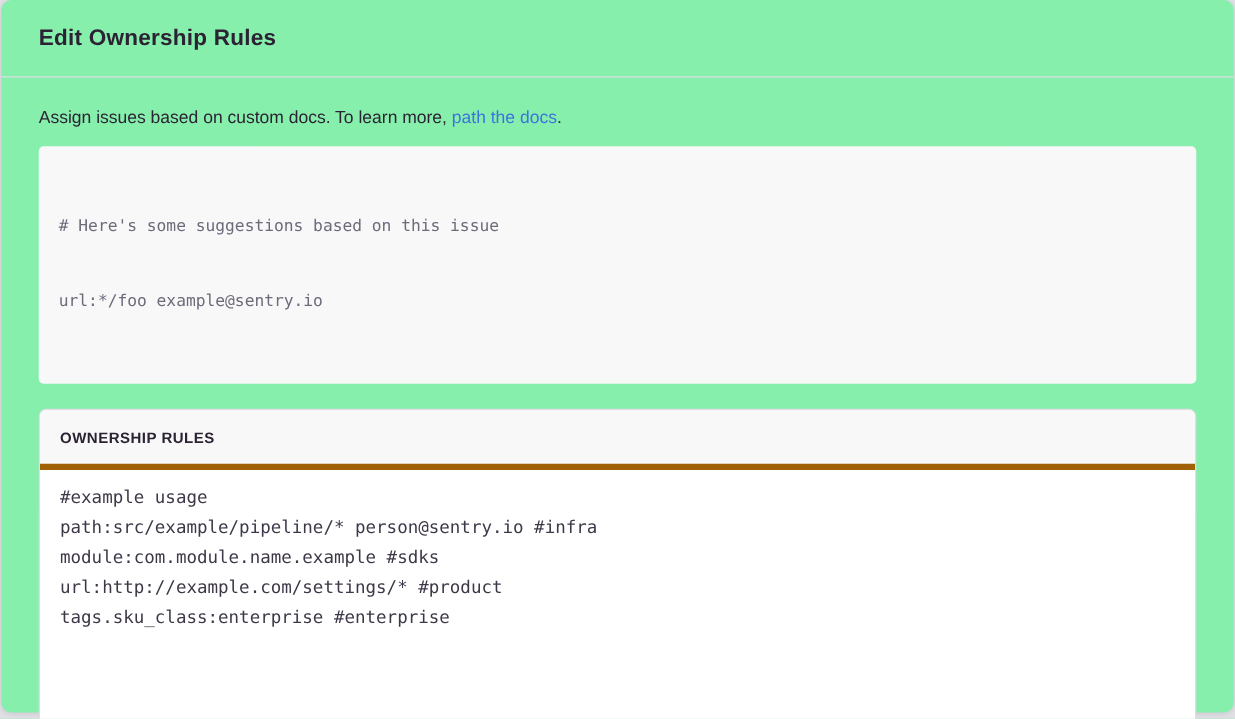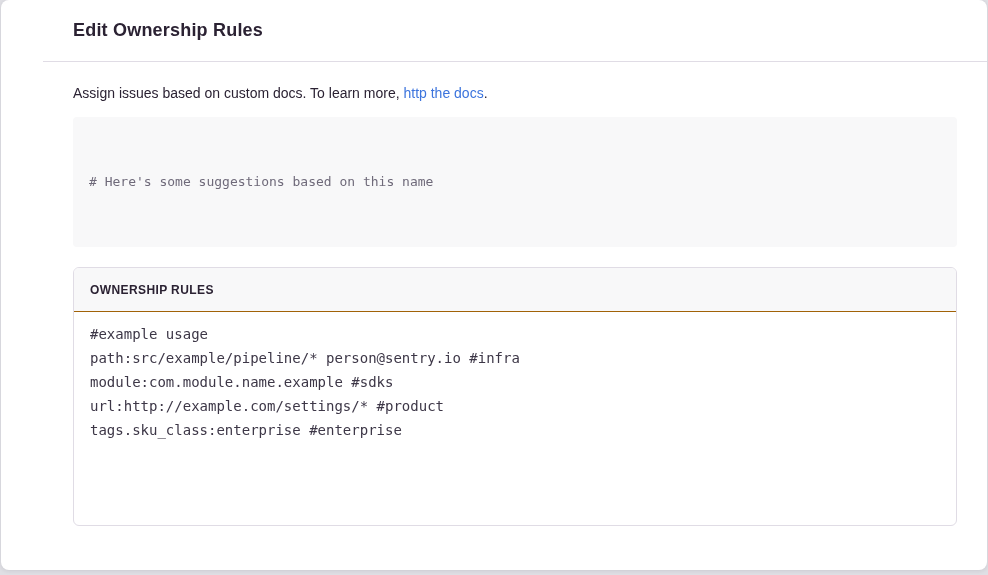--- a/index.html
+++ b/index.html
@@ -7,24 +7,23 @@
   body {
     background: #dfdfe4;
     font-family: "Liberation Sans", sans-serif;
     position: relative;
     overflow: hidden;
   }
   .modal {
     position: absolute;
     top: 0; left: 1px; right: 1px;
     height: 570px;
-    background: #ffffff;
+    background: #86efac;
     border-radius: 8px;
     box-shadow: 0 1px 4px rgba(43,34,51,0.10);
-    padding-left: 42px;
   }
   .modal-header {
     height: 62px;
     display: flex;
     align-items: center;
     padding: 0 30px;
     border-bottom: 1px solid #e0dce5;
   }
   .modal-title {
     font-size: 18px;
@@ -58,21 +57,21 @@
     white-space: pre;
   }
   .panel {
     border: 1px solid #e0dce5;
     border-radius: 6px;
     background: #ffffff;
     overflow: hidden;
   }
   .panel-header {
     background: #f8f8f9;
-    border-bottom: 1px solid #a16207;
+    border-bottom: 5px solid #a16207;
     padding: 15px 16px 14px 16px;
     font-size: 12px;
     font-weight: 700;
     color: #2b2233;
     letter-spacing: 0.4px;
     text-transform: uppercase;
   }
   .rules-textarea {
     display: block;
     width: 100%;
@@ -93,24 +92,25 @@
 <body>
 
 <div class="modal">
 
   <div class="modal-header">
     <h1 class="modal-title">Edit Ownership Rules</h1>
   </div>
 
   <div class="modal-body">
 
-    <p class="description"><span>Assign issues based on custom docs. To learn more, </span><a>http the docs</a><span>.</span></p>
+    <p class="description"><span>Assign issues based on custom docs. To learn more, </span><a>path the docs</a><span>.</span></p>
 
     <div class="suggestions">
-      <div># Here's some suggestions based on this name</div>
+      <div># Here's some suggestions based on this issue</div>
+      <div>url:*/foo example@sentry.io</div>
     </div>
 
     <div class="panel">
       <div class="panel-header">OWNERSHIP RULES</div>
       <textarea class="rules-textarea" spellcheck="false" style="">#example usage
 path:src/example/pipeline/* person@sentry.io #infra
 module:com.module.name.example #sdks
 url:http://example.com/settings/* #product
 tags.sku_class:enterprise #enterprise</textarea>
     </div>

